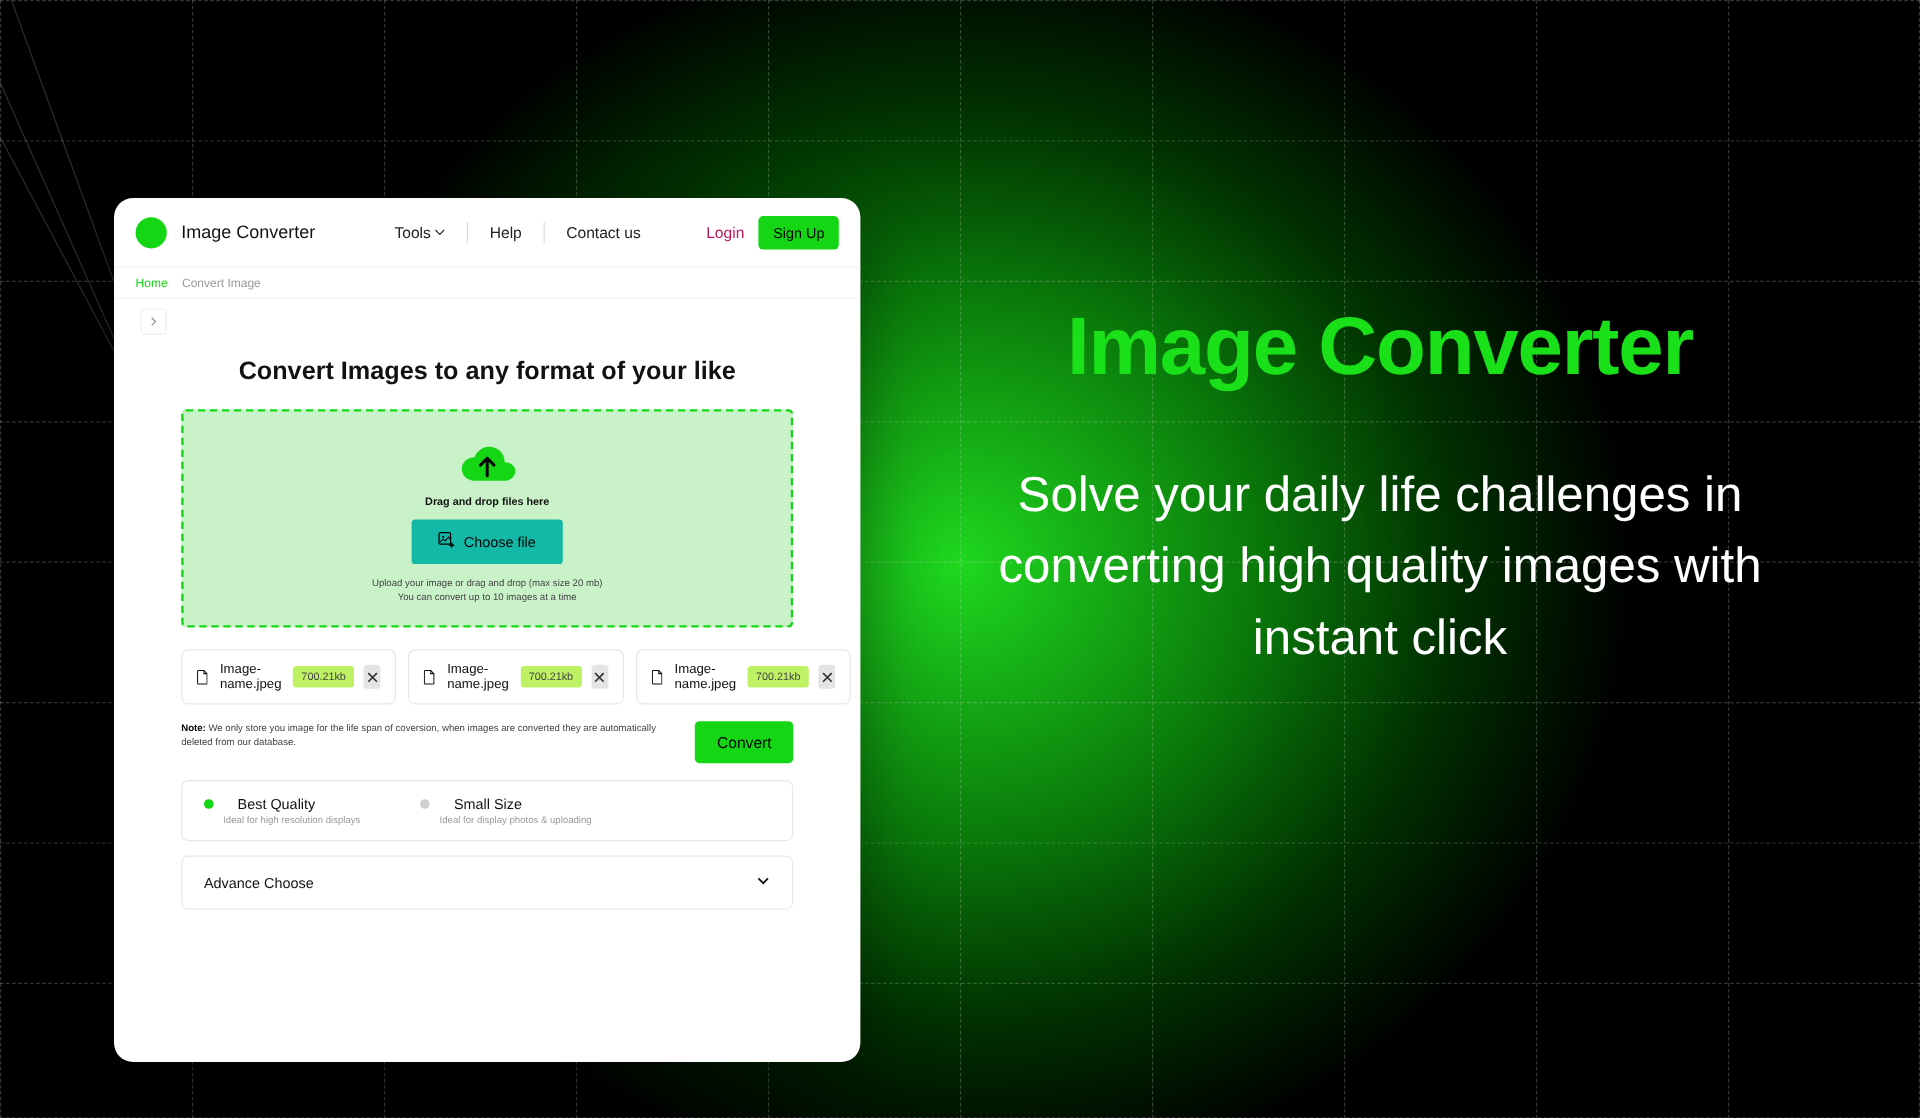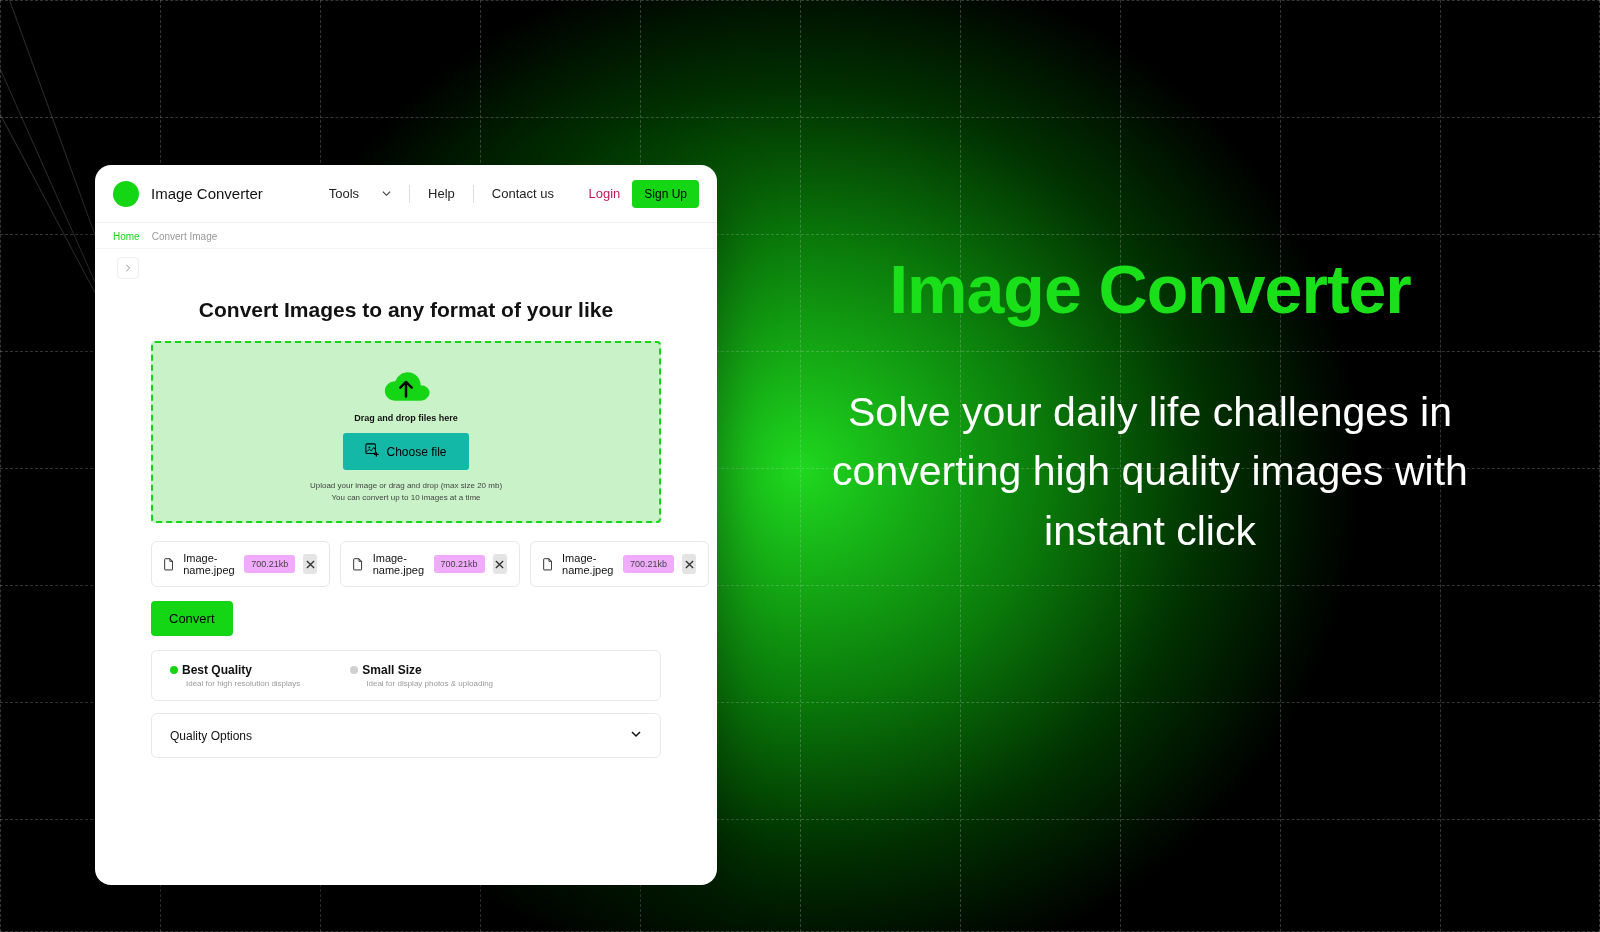--- a/index.html
+++ b/index.html
@@ -32,21 +32,21 @@
   width: 622px; height: 720px;
   background: #fff; border-radius: 16px;
   z-index: 3; overflow: hidden;
   box-shadow: 0 20px 60px rgba(0,0,0,.4);
 }
 
 .header { display:flex; align-items:center; height:58px; padding:0 18px; border-bottom:1px solid #f1f1f1; }
 .logo-dot { width:26px; height:26px; border-radius:50%; background:#14d614; margin-right:12px; }
 .brand { font-size:15px; font-weight:500; color:#111; }
 .nav { display:flex; align-items:center; margin-left:48px; gap:0; font-size:13px; color:#222; }
-.nav-item { padding:0 18px; cursor:pointer; display:flex; align-items:flex-start; gap:20px; }
+.nav-item { padding:0 18px; cursor:pointer; display:flex; align-items:flex-start; gap:0; }
 .nav-sep { width:1px; height:18px; background:#ddd; }
 .chev-sm { display:inline-block; margin-left:3px; }
 .chev-sm svg { width:9px; height:9px; }
 .login-sign { margin-left:auto; display:flex; align-items:center; gap:12px; }
 .login { font-size:13px; color:#be185d; cursor:pointer;text-align:center; }
 .signup { background:#14d614; color:#000; font-size:12px; font-weight:500; padding:7px 12px; border-radius:4px; cursor:pointer; border:none; }
 
 .crumbs { display:flex; align-items:center; gap:12px; font-size:10px; padding:8px 18px 6px; border-bottom: 1px solid #f4f4f4; }
 .crumbs .home { color:#14d614; }
 .crumbs .cur { color:#999; }
@@ -67,32 +67,32 @@
 .cloud svg { width:100%; height:100%; }
 .drop-label { font-size:9px; color:#111; font-weight:700; margin-top:8px; }
 .choose { display:inline-flex; align-items:center; gap:7px; margin-top:10px; background:#14b8a6; color:#000; border:none; padding:10px 22px; font-size:12px; border-radius:3px; cursor:pointer; }
 .choose svg { width:14px; height:14px; }
 .drop-hint { font-size:8px; color:#444; margin-top:10px; line-height:1.45; }
 
 .files { margin-top:18px; display:flex; gap:10px; }
 .file-row { border:1px solid #e8e8e8; border-radius:6px; display:flex; align-items:center; padding:10px 12px; }
 .file-row svg.doc { width:13px; height:16px; margin-right:10px; }
 .file-name { font-size:11px; color:#111; }
-.file-size { margin-left:auto; background:#f0abfc; border-radius:3px; font-size:9px; color:#444; padding:4px 7px; }
+.file-size { margin-left:auto; background:#bef264; border-radius:3px; font-size:9px; color:#444; padding:4px 7px; }
 .file-del { width:20px; height:20px; margin-left:8px; background:#e4e4e4; border-radius:3px; display:flex; align-items:center; justify-content:center; cursor:pointer; }
 .file-del svg { width:9px; height:9px; }
 
 .note-row { display:flex; margin-top:14px; align-items:flex-start; gap:20px; }
 .note { font-size:8px; color:#444; line-height:1.45; flex:1; }
 .note b { color:#000; }
 .convert { background:#14d614; color:#000; border:none; font-size:13px; font-weight:500; padding:10px 18px; border-radius:4px; cursor:pointer; }
 
 .quality { margin-top:14px; border:1px solid #e8e8e8; border-radius:6px; display:flex; padding:12px 18px; gap:50px; }
 .q-opt { display:flex; flex-direction:column; }
-.q-head { display:flex; align-items:center; gap:4px; font-size:12px; color:#111; font-weight:700; }
+.q-head { display:flex; align-items:center; gap:20px; font-size:12px; color:#111; font-weight:400; }
 .q-dot { width:8px; height:8px; border-radius:50%; }
 .q-dot.on { background:#14d614; }
 .q-dot.off { background:#d0d0d0; }
 .q-sub { font-size:8px; color:#9a9a9a; margin-left:16px; margin-top:2px; }
 
 .advance { margin-top:12px; border:1px solid #e8e8e8; border-radius:6px; padding:14px 18px; display:flex; align-items:center; justify-content:space-between; font-size:12px; color:#111; cursor:pointer; }
 .advance svg { width:12px; height:12px; }
 </style>
 </head>
 <body>
@@ -228,20 +228,21 @@
         <span class="file-size">700.21kb</span>
         <div class="file-del">
             <svg viewBox="0 0 10 10">
               <path d="M1 1l8 8M9 1l-8 8" stroke="#333" stroke-width="1.5"></path>
             </svg>
           </div>
       </div>
     </div>
 
     <div class="note-row">
+      <div class="note"><b>Note:</b><span> We only store you image for the life span of coversion, when images are converted they are automatically deleted from our database.</span></div>
       <button class="convert">Convert</button>
     </div>
 
     <div class="quality">
       <div class="q-opt">
         <div class="q-head">
             <span class="q-dot on"></span>
             <span>Best Quality</span>
           </div>
         <div class="q-sub">Ideal for high resolution displays</div>
@@ -249,20 +250,20 @@
       <div class="q-opt">
         <div class="q-head">
             <span class="q-dot off"></span>
             <span>Small Size</span>
           </div>
         <div class="q-sub">Ideal for display photos &amp; uploading</div>
       </div>
     </div>
 
     <div class="advance">
-      <span>Quality Options</span>
+      <span>Advance Choose</span>
       <span><svg viewBox="0 0 12 12">
             <path d="M2 4l4 4 4-4" fill="none" stroke="#111" stroke-width="1.5"></path>
           </svg></span>
     </div>
 
   </div>
 </div>
 
 </body></html>

